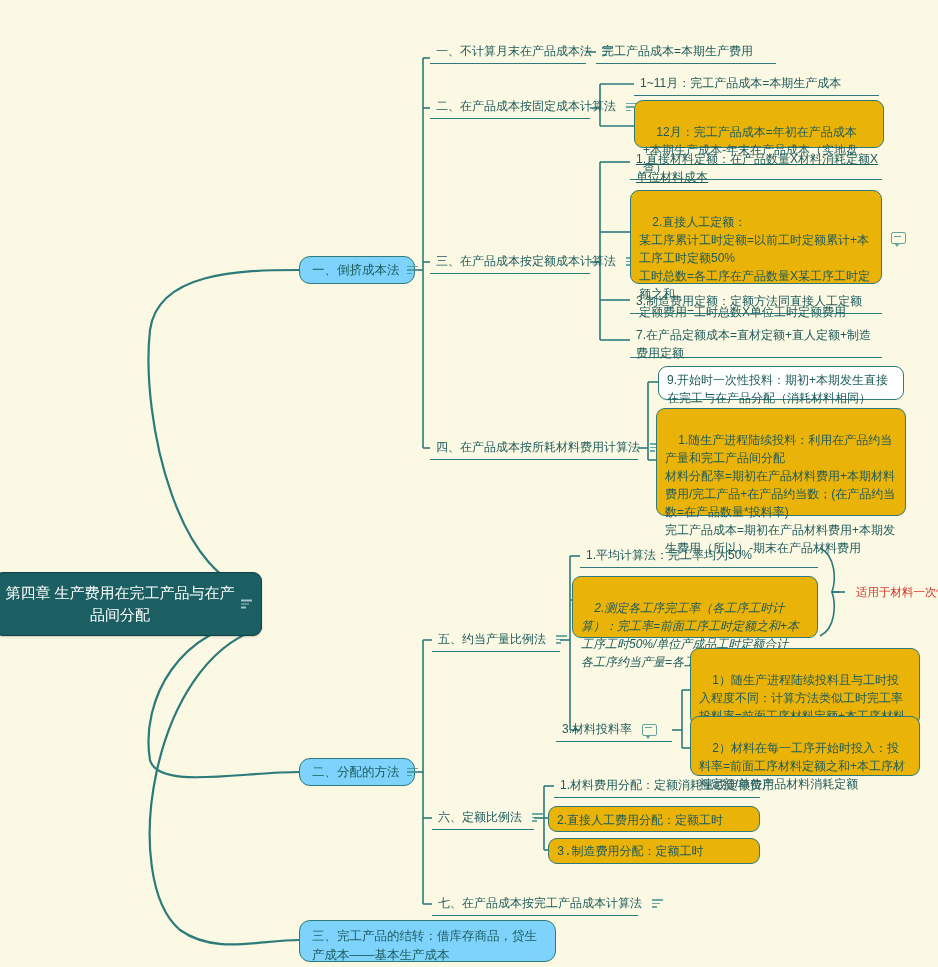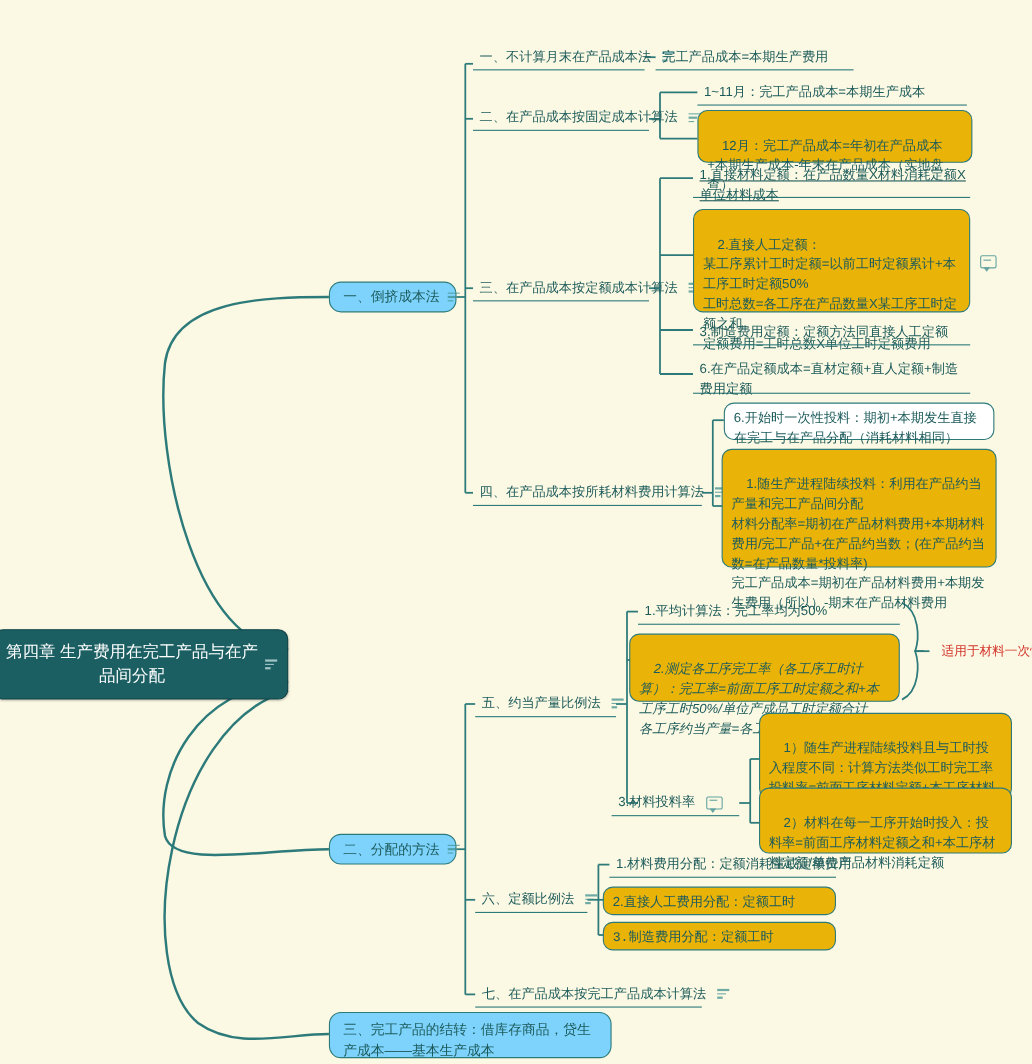--- a/index.html
+++ b/index.html
@@ -227,29 +227,29 @@
 工时总数=各工序在产品数量X某工序工时定额之和
 定额费用=工时总数X单位工时定额费用</span>
   </div>
   <span class="note-icon note-abs" style="left:884px;top:232px;">
       <em></em>
     </span>
   <div class="node leaf nowrap" style="left:630px;top:290px;width:252px;">
     <span>3.制造费用定额：定额方法同直接人工定额</span>
   </div>
   <div class="node leaf" style="left:630px;top:324px;width:252px;height:34px;">
-    <span>6.在产品定额成本=直材定额+直人定额+制造费用定额</span>
+    <span>7.在产品定额成本=直材定额+直人定额+制造费用定额</span>
   </div>
 
   <div class="node leaf nowrap" style="left:430px;top:436px;width:208px;">
     <span>四、在产品成本按所耗材料费用计算法</span>
     <span class="hamb"><i></i><i></i><i></i></span>
   </div>
   <div class="node card white" style="left:658px;top:366px;width:246px;height:34px;">
-    <span>6.开始时一次性投料：期初+本期发生直接在完工与在产品分配（消耗材料相同）</span>
+    <span>9.开始时一次性投料：期初+本期发生直接在完工与在产品分配（消耗材料相同）</span>
   </div>
   <div class="node card" style="left:656px;top:408px;width:250px;height:108px;white-space:pre-wrap;">
     <span>1.随生产进程陆续投料：利用在产品约当产量和完工产品间分配
 材料分配率=期初在产品材料费用+本期材料费用/完工产品+在产品约当数；(在产品约当数=在产品数量*投料率)
 完工产品成本=期初在产品材料费用+本期发生费用（所以）-期末在产品材料费用</span>
   </div>
 
   <div class="node leaf nowrap" style="left:432px;top:628px;width:128px;">
     <span>五、约当产量比例法</span>
     <span class="hamb"><i></i><i></i><i></i></span>

